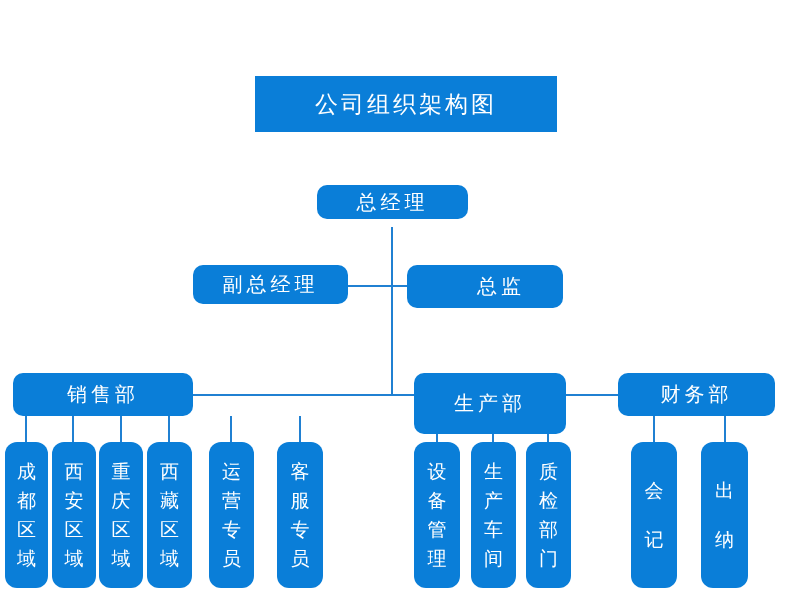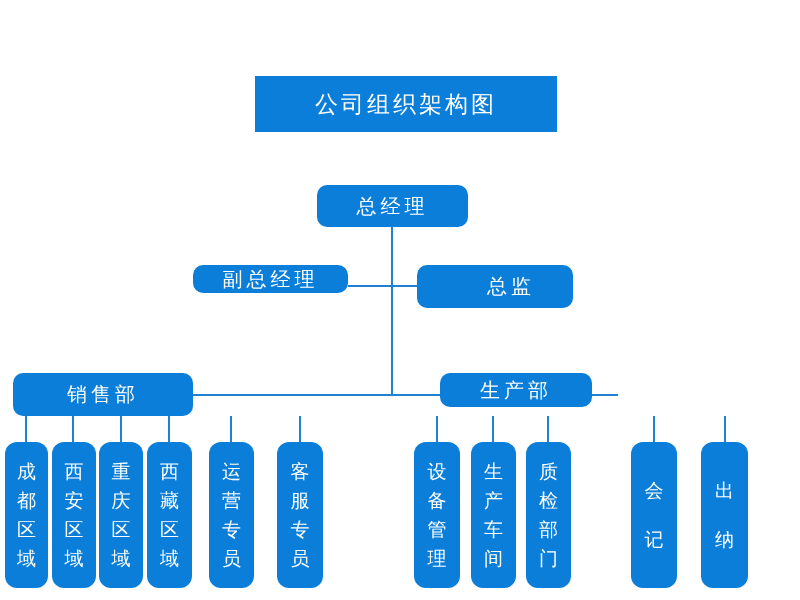--- a/index.html
+++ b/index.html
@@ -61,27 +61,28 @@
   <div class="line" style="left:230px; top:372px; width:2px; height:26px;"></div>
   <div class="line" style="left:299px; top:372px; width:2px; height:26px;"></div>
   <div class="line" style="left:436px; top:372px; width:2px; height:26px;"></div>
   <div class="line" style="left:492px; top:372px; width:2px; height:26px;"></div>
   <div class="line" style="left:547px; top:372px; width:2px; height:26px;"></div>
   <div class="line" style="left:653px; top:372px; width:2px; height:26px;"></div>
   <div class="line" style="left:724px; top:372px; width:2px; height:26px;"></div>
 
   <div class="node title-box" style="left:255px; top:32px; width:302px; height:56px;">公司组织架构图</div>
 
-  <div class="node rounded h-label" style="left:317px; top:141px; width:151px; height:42px;">总经理</div>
+  <div class="node rounded h-label" style="left:317px; top:141px; width:151px; height:34px;">总经理</div>
 
-  <div class="node rounded h-label" style="left:193px; top:221px; width:155px; height:28px;">副总经理</div>
-  <div class="node rounded h-label" style="left:417px; top:221px; width:156px; height:43px;padding-left:32px;">总监</div>
+  <div class="node rounded h-label" style="left:193px; top:221px; width:155px; height:39px;">副总经理</div>
+  <div class="node rounded h-label" style="left:407px; top:221px; width:156px; height:43px;padding-left:32px;">总监</div>
 
   <div class="node rounded h-label" style="left:13px; top:329px; width:180px; height:43px;">销售部</div>
-  <div class="node rounded h-label" style="left:440px; top:329px; width:152px; height:34px;text-align:center;">生产部</div>
+  <div class="node rounded h-label" style="left:414px; top:329px; width:152px; height:61px;text-align:center;">生产部</div>
+  <div class="node rounded h-label" style="left:618px; top:329px; width:157px; height:43px;">财务部</div>
 
   <div class="node v-node" style="left:5px; top:398px; width:43px; height:146px;">
       <div>成</div>
       <div>都</div>
       <div>区</div>
       <div>域</div>
     </div>
   <div class="node v-node" style="left:52px; top:398px; width:44px; height:146px;">
       <div>西</div>
       <div>安</div>

